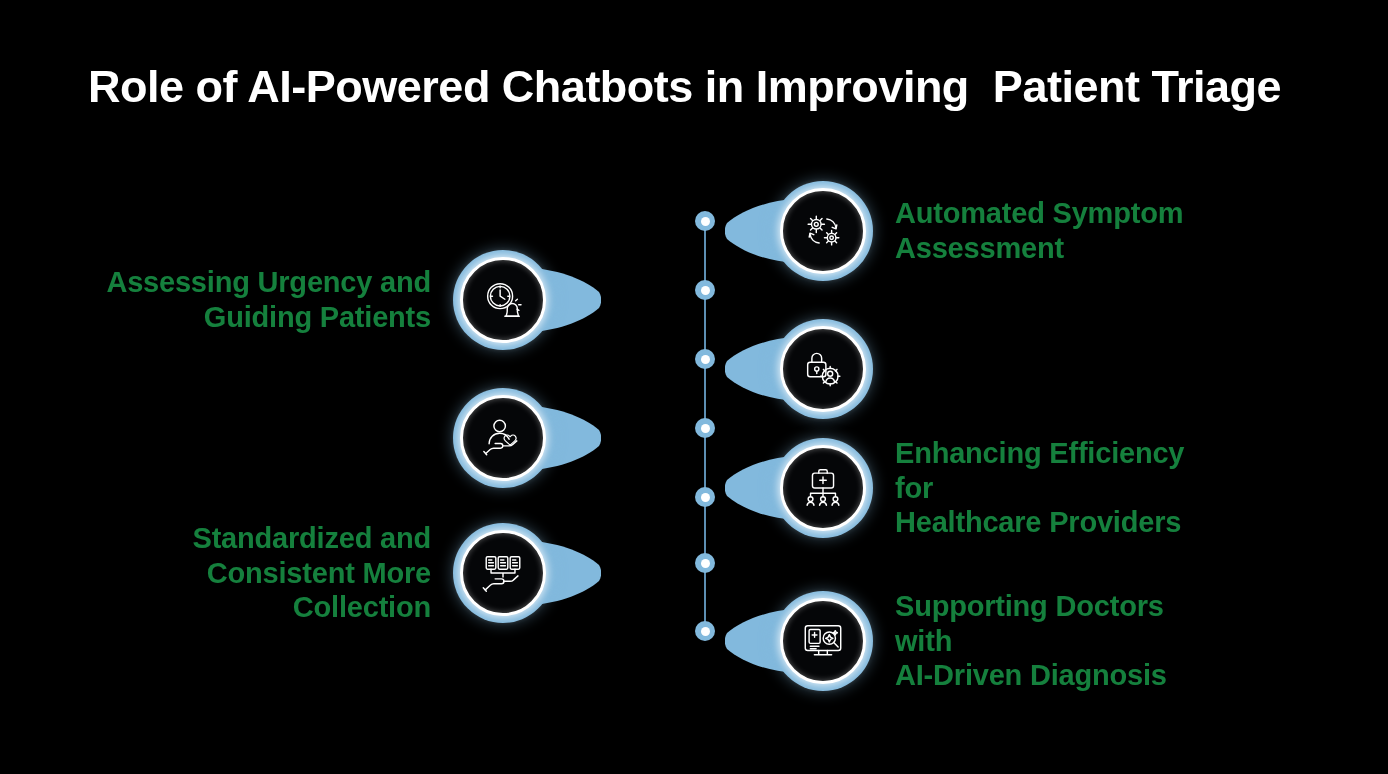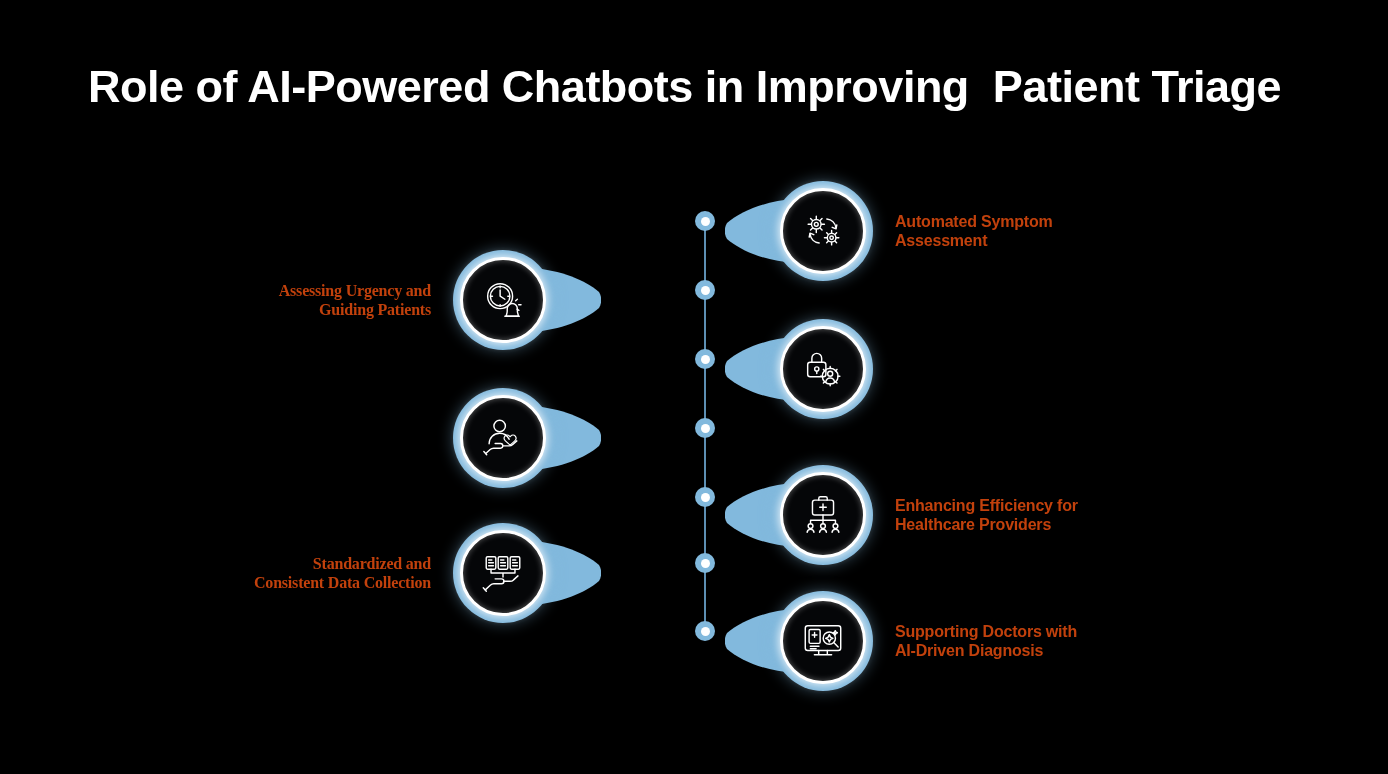--- a/index.html
+++ b/index.html
@@ -62,21 +62,21 @@
     background: #ffffff;
   }
 
   
   .node {
     position: absolute;
     display: flex;
     align-items: center;
   }
   .node.right { flex-direction: row; }
-  .node.left  { flex-direction: row-reverse; font-family: Liberation Serif, serif; }
+  .node.left  { flex-direction: row-reverse; }
 
   
   .pin {
     position: relative;
     width: 148px;
     height: 112px;
     flex: 0 0 auto;
   }
   .pin svg { display: block; }
 
@@ -123,23 +123,23 @@
     top: 6px;
     width: 148px;
     height: 100px;
     overflow: visible;
   }
   .node.right .pin-tail { left: 0; }
   .node.left  .pin-tail { right: 0; transform: scaleX(-1); }
 
   
   .label {
-    font-size: 16px;
+    font-size: 29px;
     font-weight: bold;
-    color: #c2410c;
+    color: #15803d;
     line-height: 1.20;
     letter-spacing: -0.2px;
     white-space: pre-line;
   }
   .node.right .label {
     text-align: left;
     margin-left: 22px;
     max-width: 330px;
   }
   .node.left .label {
@@ -219,21 +219,21 @@
           </div>
           <div class="pin-bulb" style="background: rgb(130, 185, 221);">
             <div class="pin-inner">
               <svg viewBox="0 0 48 48">
                 <use href="#ic-hand-person-heart-icon"></use>
               </svg>
             </div>
           </div>
         </div>
       </div>
-      <div class="node right" style="top: 459px; left: 725px; justify-content: center;">
+      <div class="node right" style="top: 432px; left: 725px; justify-content: center;">
         <div class="pin">
           <div class="pin-tail">
             <svg width="148" height="100" viewBox="0 0 148 100">
               <path d="M2 42 C 16 30, 40 20, 70 18 L 106 18 C 116 34, 116 66, 106 82 L 70 82 C 40 80, 16 70, 2 58 C -1 53, -1 47, 2 42 Z" fill="#82b9dd"></path>
             </svg>
           </div>
           <div class="pin-bulb" style="background: rgb(130, 185, 221);">
             <div class="pin-inner">
               <svg viewBox="0 0 48 48">
                 <use href="#ic-medical-kit-hierarchy-icon"></use>
@@ -253,21 +253,21 @@
           </div>
           <div class="pin-bulb" style="background: rgb(130, 185, 221);">
             <div class="pin-inner">
               <svg viewBox="0 0 48 48">
                 <use href="#ic-hand-documents-icon"></use>
               </svg>
             </div>
           </div>
         </div>
         <div class="label">Standardized and
-Consistent Data Collection</div>
+Consistent More Collection</div>
       </div>
       <div class="node right" style="top: 585px; left: 725px;">
         <div class="pin">
           <div class="pin-tail">
             <svg width="148" height="100" viewBox="0 0 148 100">
               <path d="M2 42 C 16 30, 40 20, 70 18 L 106 18 C 116 34, 116 66, 106 82 L 70 82 C 40 80, 16 70, 2 58 C -1 53, -1 47, 2 42 Z" fill="#82b9dd"></path>
             </svg>
           </div>
           <div class="pin-bulb" style="background: rgb(130, 185, 221);">
             <div class="pin-inner">

